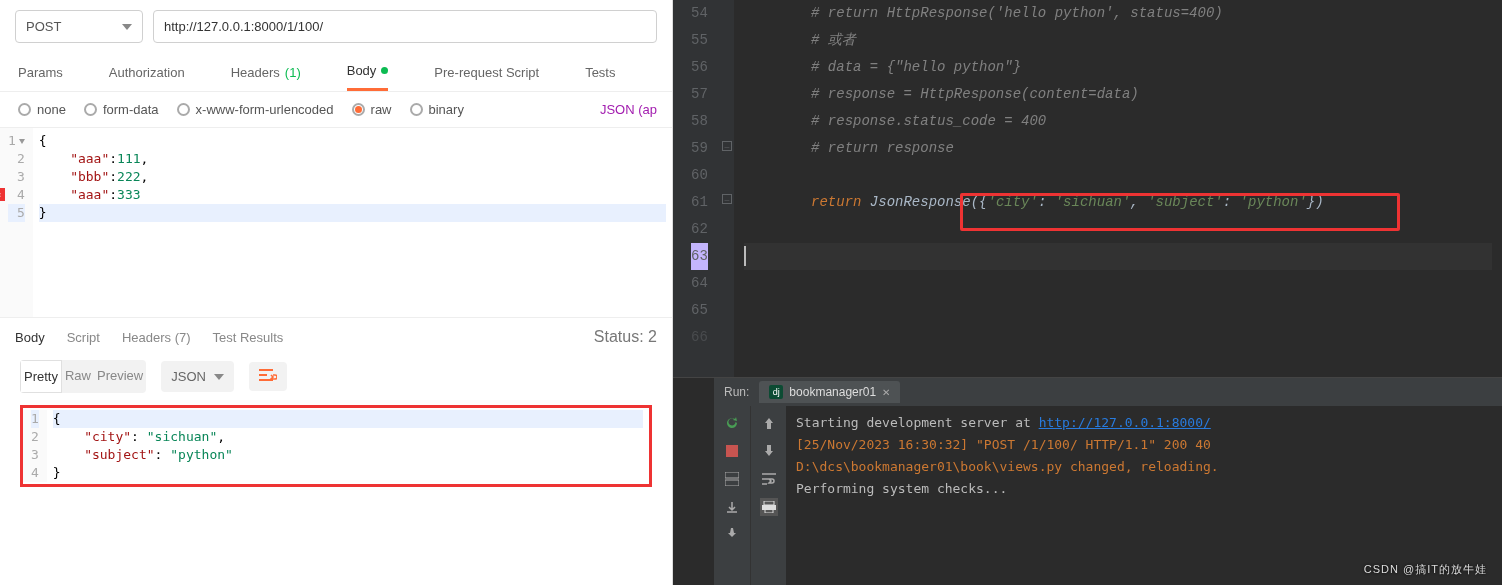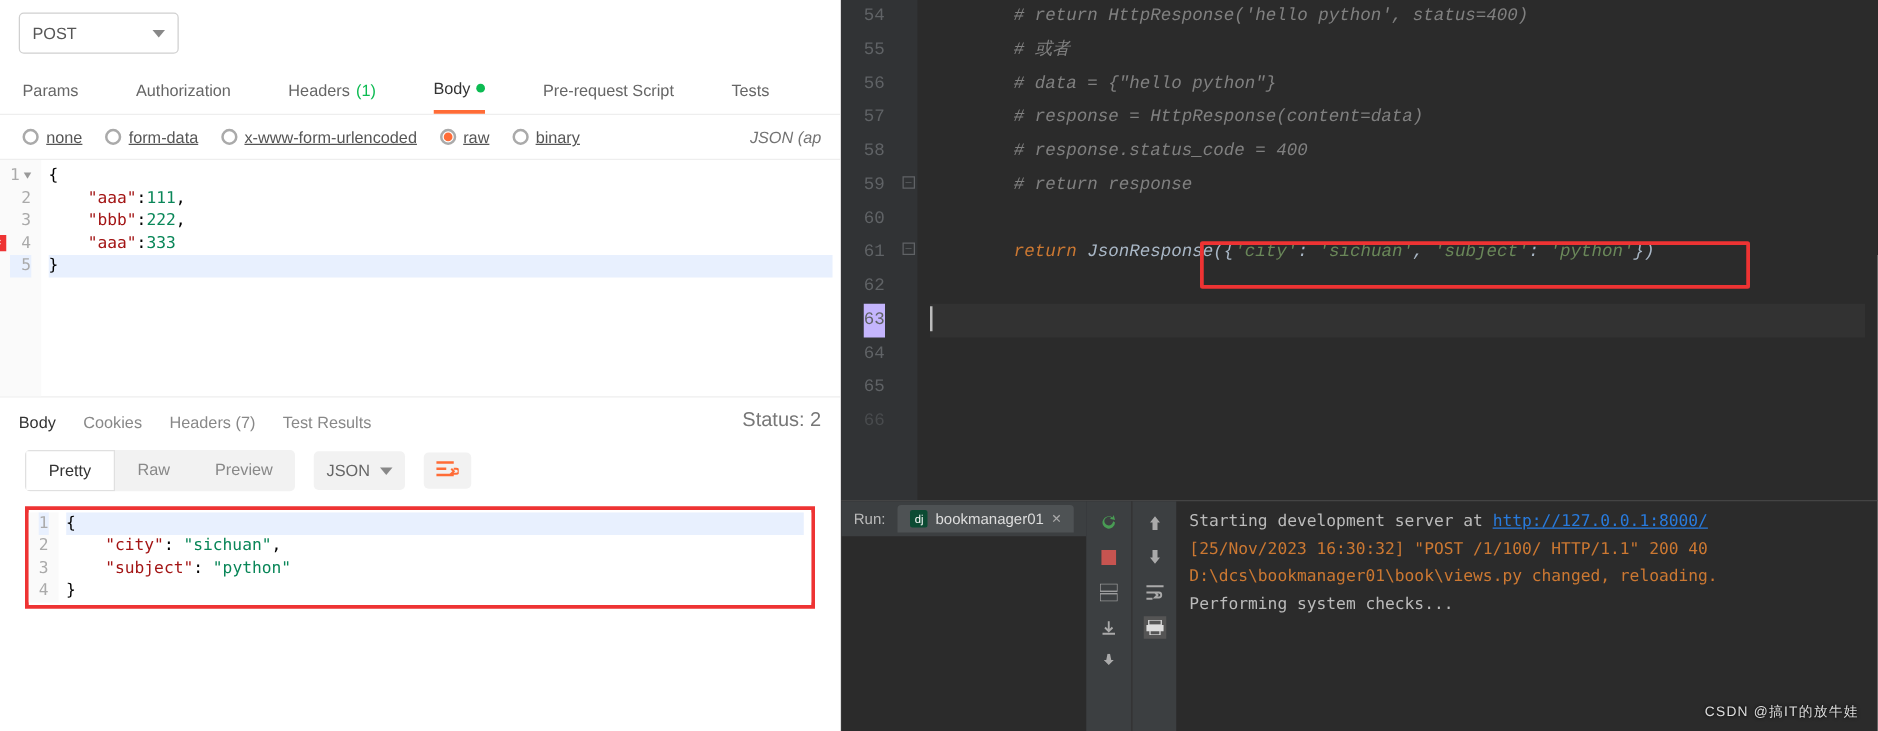--- a/index.html
+++ b/index.html
@@ -13,43 +13,43 @@
 .url-input { flex: 1; border: 1px solid #d0d0d0; border-radius: 4px; padding: 8px 10px; color: #333; background: #fff; font-size: 13px; }
 .chevron-down { width: 0; height: 0; border-left: 5px solid transparent; border-right: 5px solid transparent; border-top: 6px solid #888; }
 
 .tabs-row { display: flex; gap: 46px; padding: 10px 18px 0; border-bottom: 1px solid #eee; color: #666; }
 .tab { padding-bottom: 10px; cursor: pointer; display: flex; align-items: center; gap: 5px; }
 .tab.active { border-bottom: 3px solid #ff6c37; color: #333; }
 .tab .green-dot { width: 7px; height: 7px; border-radius: 50%; background: #0cbb52; display: inline-block; }
 .tab .count-green { color: #0cbb52; }
 
 .body-types { display: flex; gap: 18px; align-items: center; padding: 10px 18px; border-bottom: 1px solid #eee; color: #555; }
-.radio-opt { display: flex; align-items: center; gap: 6px; cursor: pointer; text-decoration: underline; }
+.radio-opt { display: flex; align-items: center; gap: 6px; cursor: pointer; }
 .radio-circle { width: 13px; height: 13px; border: 2px solid #aaa; border-radius: 50%; display: inline-block; position: relative; }
 .radio-circle.checked::after { content: ''; position: absolute; left: 1px; top: 1px; width: 7px; height: 7px; background: #ff6c37; border-radius: 50%; }
-.json-type { color: #737373; margin-left: auto; margin-right: -3px; font-style: italic; }
+.json-type { color: #a21caf; margin-left: auto; margin-right: -3px; }
 
 .editor { display: flex; font-family: Consolas, monospace; font-size: 13px; height: 190px; border-bottom: 1px solid #eee; }
 .gutter { background: #fafafa; color: #aaa; text-align: right; padding: 4px 8px; user-select: none; }
 .gutter .gline { height: 18px; line-height: 18px; position: relative; }
 .gutter .error-mark { position: absolute; left: -16px; top: 2px; width: 13px; height: 13px; background: #e33; display: flex; align-items: center; justify-content: center; color: #fff; font-size: 9px; }
 .fold-tri { display: inline-block; width: 0; height: 0; border-left: 3px solid transparent; border-right: 3px solid transparent; border-top: 5px solid #999; margin-left: 3px; vertical-align: middle; }
 .code-area { padding: 4px 6px; flex: 1; }
 .code-area .cline { height: 18px; line-height: 18px; white-space: pre; }
 .code-area .cline.hl-line { background: #e8f0fe; }
 .str { color: #a31515; }
 .num { color: #098658; }
 
 .resp-tabs { display: flex; gap: 22px; padding: 10px 15px 8px; color: #888; align-items: center; }
 .resp-tabs .active { color: #333; }
 .status-area { margin-left: auto; color: #777; font-size: 16px; }
 
 .resp-toolbar { display: flex; gap: 15px; align-items: center; padding: 6px 20px; }
 .btn-group { background: #f2f2f2; border-radius: 4px; display: flex; overflow: hidden; }
-.btn-group span { padding: 8px 18px; color: #888; cursor: pointer; }
+.btn-group span { padding: 8px 3px; color: #888; cursor: pointer; }
 .btn-group span.active { background: #fff; border: 1px solid #e0e0e0; color: #333; }
 .json-dd { background: #f2f2f2; padding: 8px 10px; border-radius: 4px; color: #666; display: flex; align-items: center; gap: 8px; cursor: pointer; }
 .wrap-btn { background: #f2f2f2; padding: 6px 10px; border-radius: 4px; color: #ff6c37; font-weight: bold; cursor: pointer; }
 
 .resp-body-box { margin: 6px 20px 10px; border: 3px solid #e33; padding: 2px 0; }
 .resp-editor { display: flex; font-family: Consolas, monospace; font-size: 13px; }
 .resp-editor .gutter { background: #fafafa; color: #aaa; padding: 0 8px; }
 .resp-editor .code-area { padding: 0 6px; background: #fff; }
 .resp-editor .cline { height: 18px; line-height: 18px; white-space: pre; }
 .key { color: #a31515; }
@@ -63,21 +63,21 @@
 .fold-mark { position: absolute; left: 2px; width: 10px; height: 10px; border: 1px solid #606366; display: flex; align-items: center; justify-content: center; font-size: 8px; color: #606366; }
 .ide-code { padding: 0 10px; flex: 1; position: relative; }
 .ide-code .iline { height: 27px; line-height: 27px; white-space: pre; font-style: italic; }
 .kw { color: #cc7832; }
 .ide-str { color: #6a8759; }
 .comment { color: #808080; }
 .cursor-line { background: #323232; }
 .caret { border-left: 2px solid #bbb; height: 20px; display: inline-block; vertical-align: middle; }
 .red-box { position: absolute; border: 3px solid #e33; left: 226px; top: 193px; width: 440px; height: 38px; pointer-events: none; border-radius: 2px; }
 
-.run-panel { height: 185px; background: #2b2b2b; border-top: 1px solid #444; display: flex; flex-direction: row; }
+.run-panel { height: 208px; background: #2b2b2b; border-top: 1px solid #444; display: flex; flex-direction: column; padding-left: 41px; }
 .run-header { background: #3c3f41; height: 28px; display: flex; align-items: center; padding: 0 10px; gap: 10px; color: #bbb; font-size: 12px; }
 .run-header .run-label { color: #bbb; }
 .run-tab { background: #4e5254; padding: 4px 10px; border-radius: 3px 3px 0 0; display: flex; align-items: center; gap: 6px; color: #ddd; }
 .dj-badge { width: 14px; height: 14px; background: #0c4b33; color: #fff; font-size: 9px; display: flex; align-items: center; justify-content: center; border-radius: 2px; }
 .run-close { color: #aaa; font-size: 10px; }
 .run-body { flex: 1; display: flex; }
 .run-sidebar { width: 36px; background: #3c3f41; display: flex; flex-direction: column; align-items: center; gap: 10px; padding-top: 8px; }
 .run-icon { width: 18px; height: 18px; display: flex; align-items: center; justify-content: center; color: #aaa; cursor: pointer; }
 .play-icon svg { fill: #499c54; }
 .stop-icon svg { fill: #c75450; }
@@ -91,20 +91,21 @@
 </style>
 </head>
 <body>
 
 <div class="left">
   <div class="url-row">
     <div class="method-select">
       <span>POST</span>
       <span class="chevron-down"></span>
     </div>
+    <input class="url-input" value="http://127.0.0.1:8000/1/100/" style="">
   </div>
 
   <div class="tabs-row">
     <span class="tab">Params</span>
     <span class="tab">Authorization</span>
     <span class="tab">
       <span>Headers</span>
       <span class="count-green">(1)</span>
     </span>
     <span class="tab active">
@@ -151,21 +152,21 @@
       <div class="cline">{</div>
       <div class="cline">    <span class="str">"aaa"</span><span>:</span><span class="num">111</span><span>,</span></div>
       <div class="cline">    <span class="str">"bbb"</span><span>:</span><span class="num">222</span><span>,</span></div>
       <div class="cline">    <span class="str">"aaa"</span><span>:</span><span class="num">333</span></div>
       <div class="cline hl-line">}</div>
     </div>
   </div>
 
   <div class="resp-tabs">
     <span class="active">Body</span>
-    <span>Cookies</span>
+    <span>Script</span>
     <span><span>Headers</span> <span class="count-green">(7)</span></span>
     <span>Test Results</span>
     <span class="status-area">Status: 2</span>
   </div>
 
   <div class="resp-toolbar">
     <div class="btn-group">
       <span class="active">Pretty</span>
       <span>Raw</span>
       <span>Preview</span>

